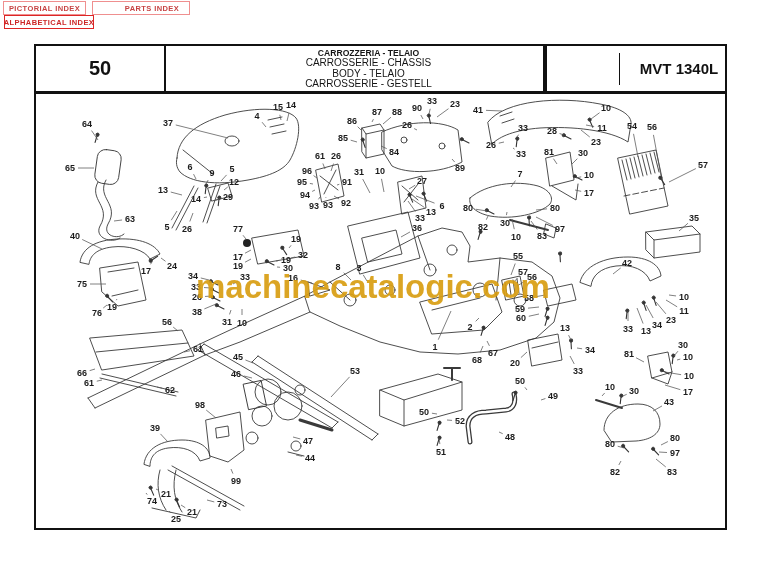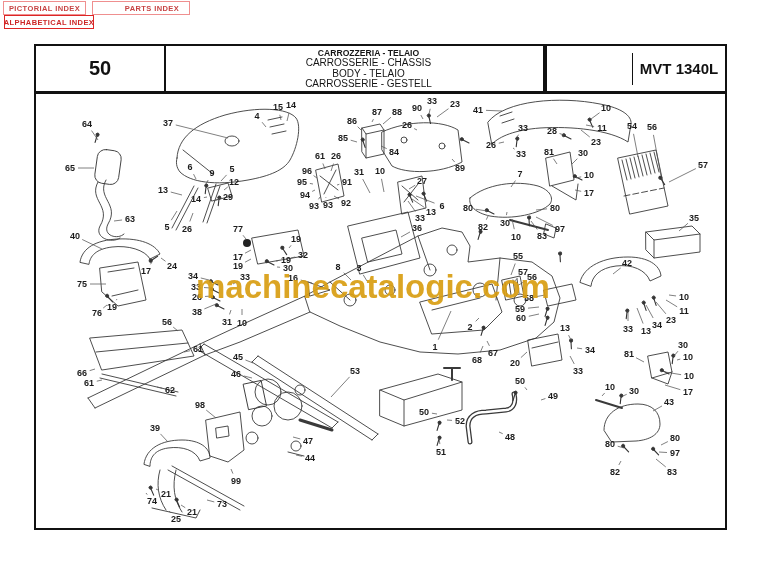--- a/index.html
+++ b/index.html
@@ -19,21 +19,21 @@
           border-bottom:3px solid #111;box-sizing:border-box;background:#fff;}
   #hdr-num{width:130px;border-right:2px solid #111;box-sizing:border-box;display:flex;
            align-items:center;justify-content:center;font-size:20px;font-weight:bold;color:#111;}
   #hdr-titles{flex:1;display:flex;flex-direction:column;align-items:center;justify-content:center;
               color:#151515;line-height:10.5px;margin-left:28px;}
   #hdr-titles .t0{font-size:8.6px;font-weight:bold;}
   #hdr-titles .t{font-size:10px;}
   #hdr-model{width:182px;border-left:4px solid #111;box-sizing:border-box;display:flex;
              align-items:center;justify-content:flex-end;}
   #hdr-model .inner{width:92px;border-left:1.5px solid #111;height:32px;display:flex;
-             align-items:center;justify-content:center;font-size:15px;font-weight:bold;color:#111;}
+             align-items:center;justify-content:center;font-size:15px;font-weight:bold;color:#111;padding-left:13px;}
   
   #diagram{position:absolute;left:0;top:0;z-index:10;}
   
   #watermark{position:absolute;left:196px;top:268px;width:300px;z-index:20;
              font-size:33px;font-weight:bold;letter-spacing:0px;white-space:nowrap;opacity:.92;}
 </style>
 </head>
 <body>
 
 <div id="page">

